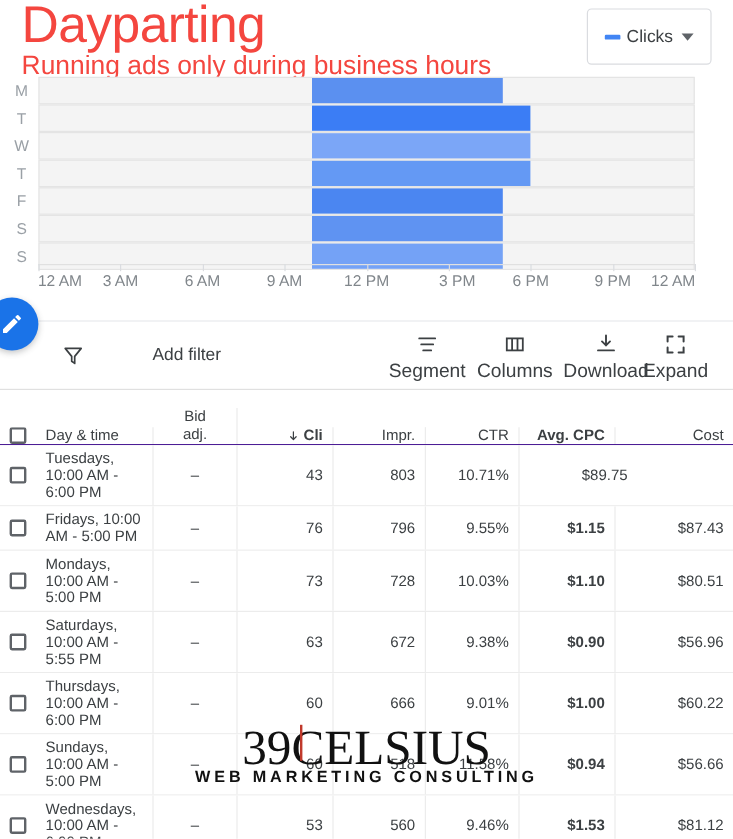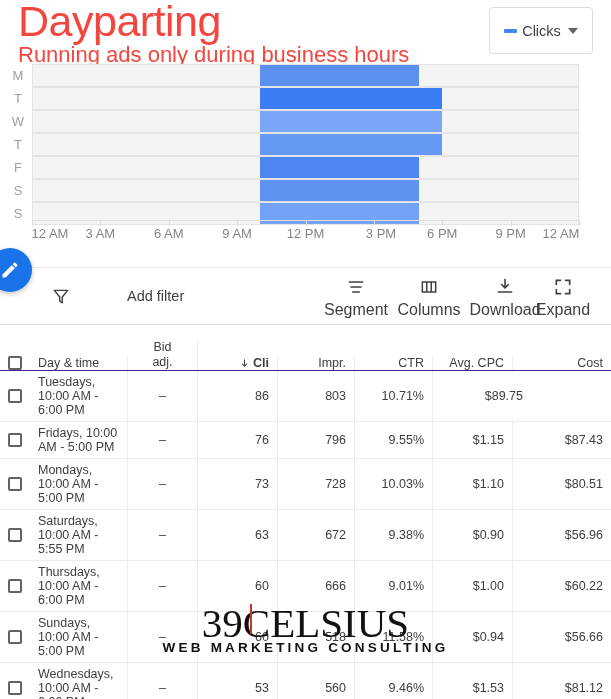--- a/index.html
+++ b/index.html
@@ -133,21 +133,21 @@
     border-right: 1px solid #ececec;
     overflow: hidden;
   }
   .cell.last { border-right: none; }
   .c-check { width: 30px; justify-content: center; border-right: none; padding: 0; }
   .c-day   { width: 98px; }
   .c-bid   { width: 70px; justify-content: center; }
   .c-clicks{ width: 80px; justify-content: flex-end; }
   .c-impr  { width: 77px; justify-content: flex-end; }
   .c-ctr   { width: 78px; justify-content: flex-end; }
-  .c-cpc   { width: 80px; justify-content: flex-end; }
+  .c-cpc   { width: 80px; justify-content: flex-end; font-weight: bold; }
   .c-cost  { width: 98px; justify-content: flex-end; }
   .trow.header .cell { justify-content: center; text-align: center; font-size: 12.5px; color: #3c4043; }
   .trow.header .c-day { justify-content: flex-start; }
   .trow.header .c-clicks,
   .trow.header .c-impr,
   .trow.header .c-ctr,
   .trow.header .c-cpc,
   .trow.header .c-cost { justify-content: flex-end; }
   .trow.header .c-bid { justify-content: center; }
   .hdr-sorted { font-weight: 700; display: flex; align-items: center; gap: 3px; }
@@ -328,21 +328,21 @@
 
     <div id="table-body">
         <div class="trow">
           <div class="cell c-check">
             <span class="cb"></span>
           </div>
           <div class="cell c-day">
             <span class="daytext">Tuesdays, 10:00 AM - 6:00 PM</span>
           </div>
           <div class="cell c-bid">–</div>
-          <div class="cell c-clicks">86</div>
+          <div class="cell c-clicks">43</div>
           <div class="cell c-impr">803</div>
           <div class="cell c-ctr">10.71%</div>
           <div class="cell c-cost last">$89.75</div>
         </div>
         <div class="trow">
           <div class="cell c-check">
             <span class="cb"></span>
           </div>
           <div class="cell c-day">
             <span class="daytext">Fridays, 10:00 AM - 5:00 PM</span>

